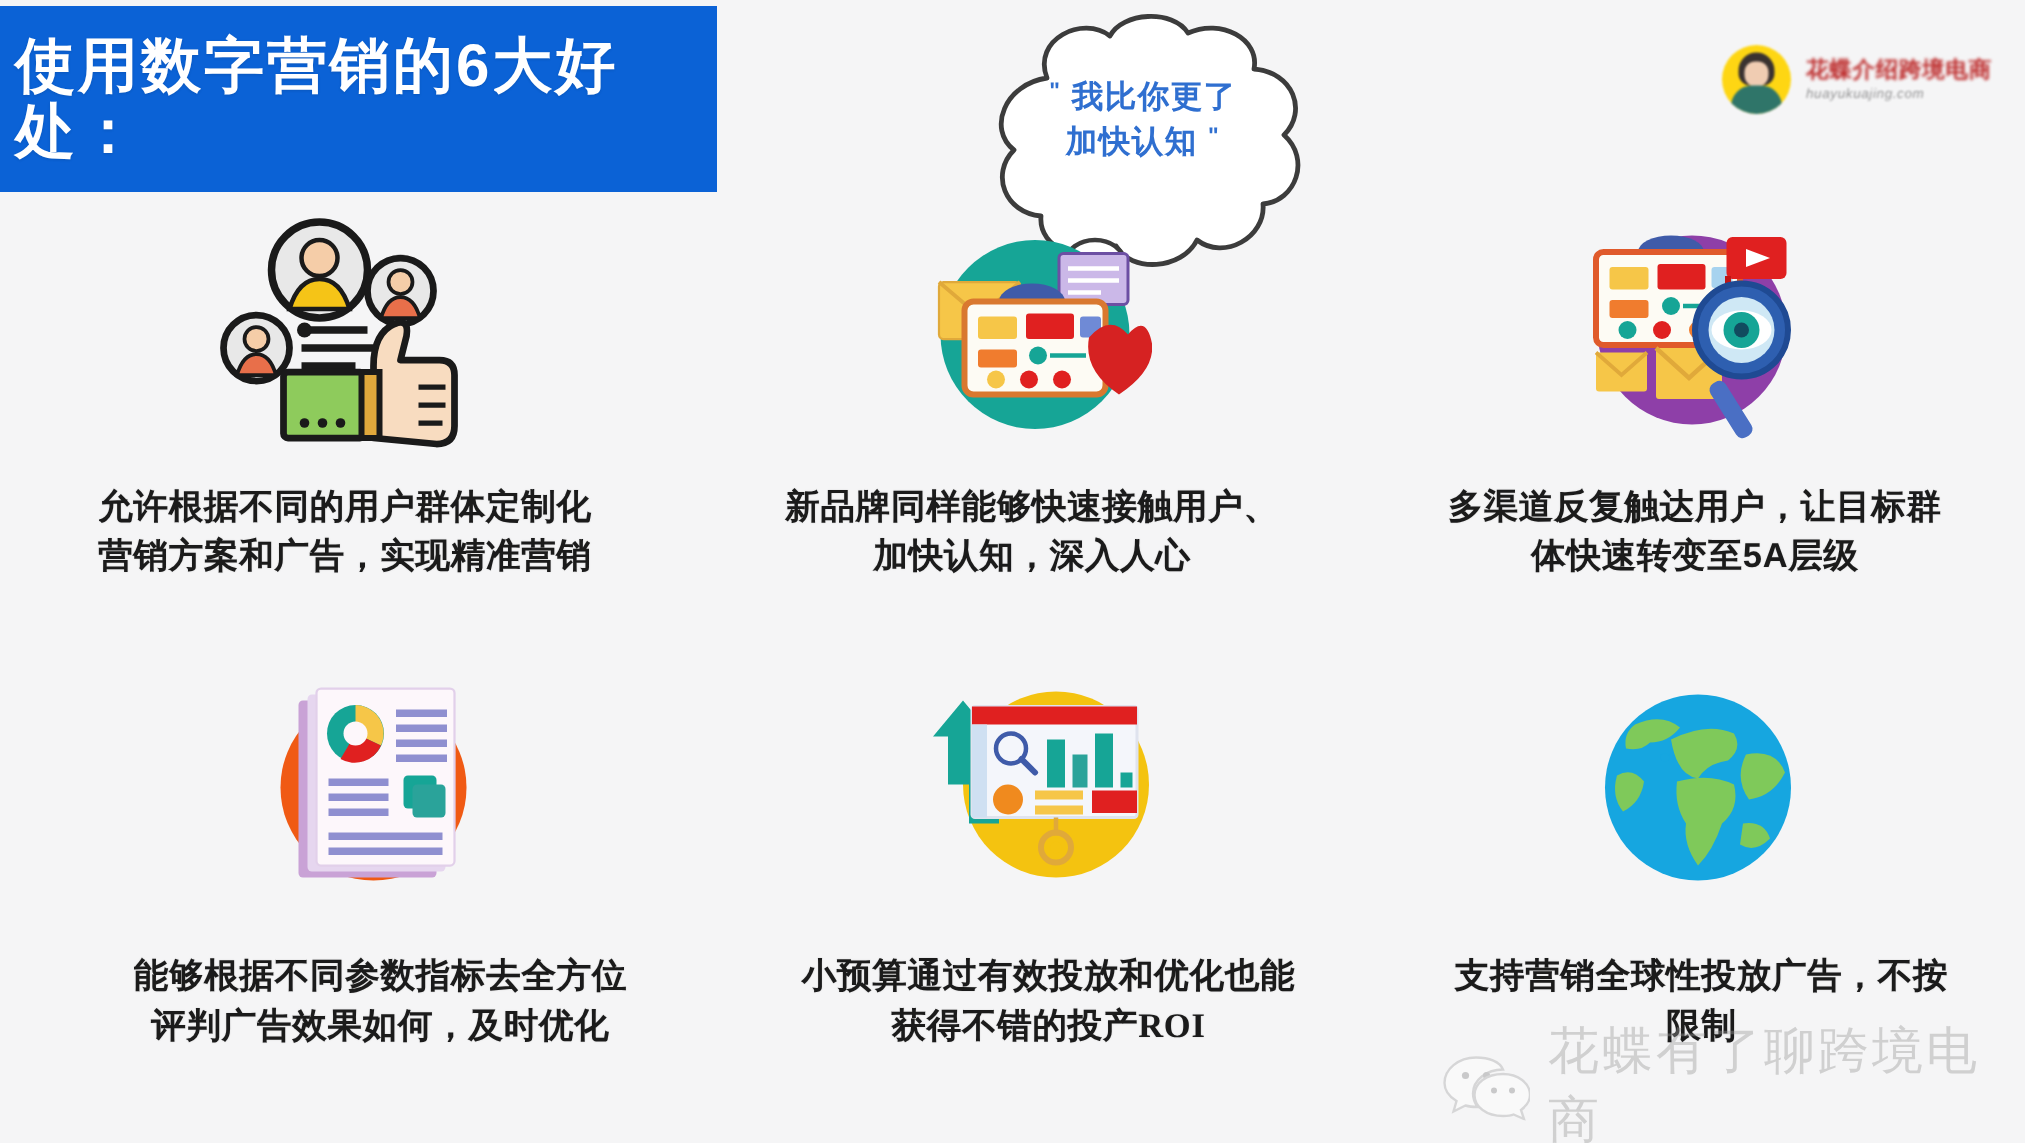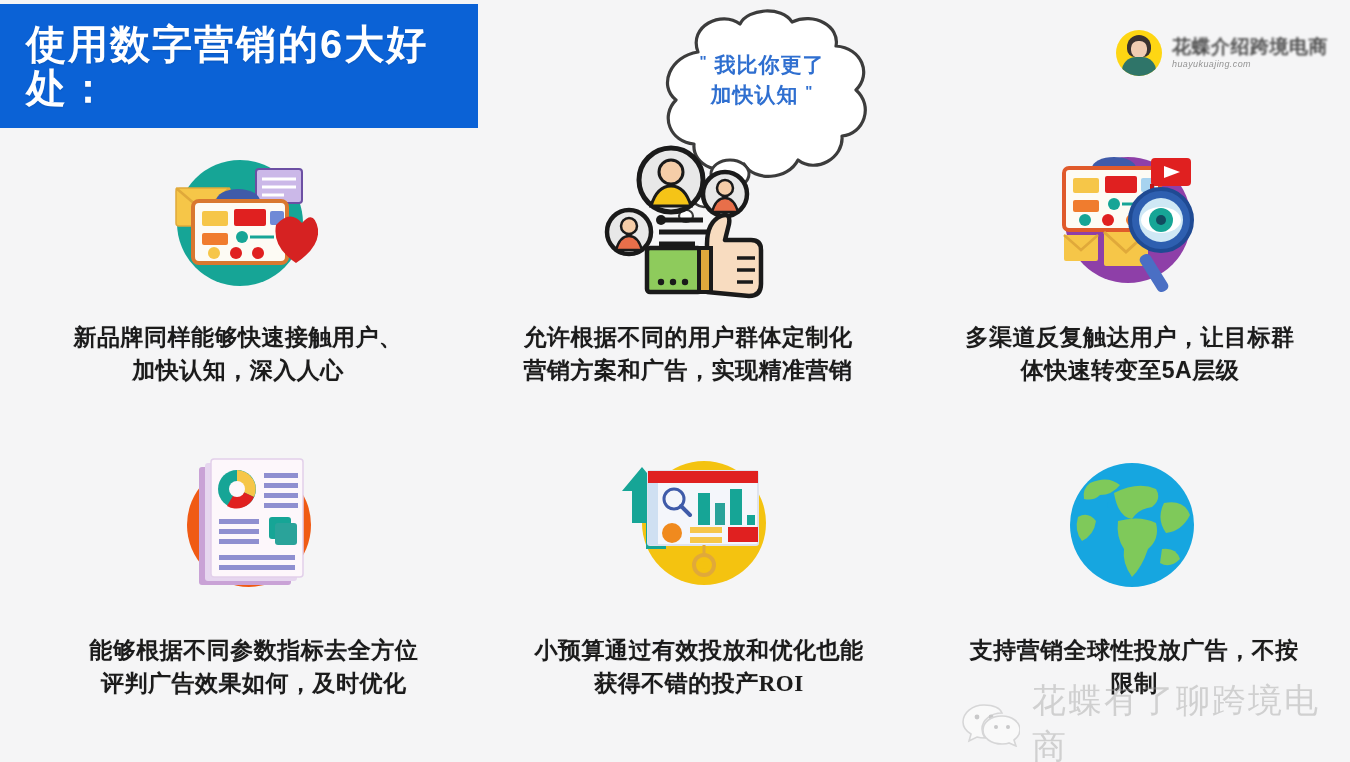--- a/index.html
+++ b/index.html
@@ -25,21 +25,21 @@
   .title-banner {
     position: absolute;
     left: 0;
     top: 4px;
     width: 478px;
     height: 124px;
     background: #0b62d6;
     display: flex;
     align-items: center;
     box-sizing: border-box;
-    padding-left: 26px;
+    padding-left: 10px;
   }
   .title-text {
     color: #ffffff;
     font-size: 40px;
     font-weight: bold;
     letter-spacing: 2px;
     line-height: 1.1;
     text-shadow: 0 1px 2px rgba(0,0,0,0.12);
   }
 
@@ -122,25 +122,26 @@
     background: #1f6b5e;
     border-radius: 14px 14px 0 0;
   }
   .wm-top-text {
     display: flex;
     flex-direction: column;
     justify-content: center;
     line-height: 1.2;
   }
   .wm-name {
-    font-size: 19px;
+    font-size: 15px;
     font-weight: bold;
-    color: #404040;
+    color: #b91c1c;
     letter-spacing: 0.5px;
     filter: blur(0.8px);
+    font-family: Liberation Mono, monospace;
   }
   .wm-url {
     font-size: 9px;
     color: #8c8c8c;
     letter-spacing: 0.4px;
     filter: blur(0.5px);
     font-style: italic;
   }
 
   
@@ -240,20 +241,62 @@
       <div class="body"></div>
     </div>
     <div class="wm-top-text">
       <div class="wm-name">花蝶介绍跨境电商</div>
       <div class="wm-url">huayukuajing.com</div>
     </div>
   </div>
 
   <div class="row row-1">
 
+    <div class="card c2">
+      <div class="icon-slot">
+        <svg width="170" height="165" viewBox="0 0 170 165">
+          <g>
+            <circle cx="68" cy="40" r="32" fill="#e8e8e8" stroke="#1a1a1a" stroke-width="5"></circle>
+            <circle cx="68" cy="32" r="12" fill="#f5cda8" stroke="#1a1a1a" stroke-width="3"></circle>
+            <path d="M48 66 q6 -20 20 -20 q14 0 20 20 Z" fill="#f5c417" stroke="#1a1a1a" stroke-width="3"></path>
+          </g>
+          <g>
+            <circle cx="122" cy="54" r="22" fill="#e8e8e8" stroke="#1a1a1a" stroke-width="4.5"></circle>
+            <circle cx="122" cy="48" r="8" fill="#f5cda8" stroke="#1a1a1a" stroke-width="2.5"></circle>
+            <path d="M109 72 q4 -14 13 -14 q9 0 13 14 Z" fill="#e86f4a" stroke="#1a1a1a" stroke-width="2.5"></path>
+          </g>
+          <g>
+            <circle cx="26" cy="92" r="22" fill="#e8e8e8" stroke="#1a1a1a" stroke-width="4.5"></circle>
+            <circle cx="26" cy="86" r="8" fill="#f5cda8" stroke="#1a1a1a" stroke-width="2.5"></circle>
+            <path d="M13 110 q4 -14 13 -14 q9 0 13 14 Z" fill="#e86f4a" stroke="#1a1a1a" stroke-width="2.5"></path>
+          </g>
+          <g stroke="#1a1a1a" stroke-width="5">
+            <line x1="56" y1="80" x2="100" y2="80"></line>
+            <line x1="56" y1="92" x2="104" y2="92"></line>
+            <line x1="56" y1="104" x2="92" y2="104"></line>
+          </g>
+          <circle cx="58" cy="80" r="5" fill="#1a1a1a"></circle>
+          <path d="M104 152 L104 104 q0 -22 14 -28 q10 -4 8 8 l-4 16 l26 0 q10 0 10 10 l0 34 q0 12 -12 12 Z" fill="#f8dcc0" stroke="#1a1a1a" stroke-width="4.5" stroke-linejoin="round"></path>
+          <rect x="44" y="108" width="54" height="44" rx="3" fill="#8ecb5c" stroke="#1a1a1a" stroke-width="4.5"></rect>
+          <rect x="96" y="108" width="12" height="44" fill="#e0a83c" stroke="#1a1a1a" stroke-width="4"></rect>
+          <g fill="#1a1a1a">
+            <circle cx="58" cy="142" r="3.2"></circle>
+            <circle cx="70" cy="142" r="3.2"></circle>
+            <circle cx="82" cy="142" r="3.2"></circle>
+          </g>
+          <g stroke="#1a1a1a" stroke-width="3.5">
+            <line x1="134" y1="118" x2="152" y2="118"></line>
+            <line x1="134" y1="130" x2="152" y2="130"></line>
+            <line x1="134" y1="142" x2="150" y2="142"></line>
+          </g>
+        </svg>
+      </div>
+      <div class="caption">允许根据不同的用户群体定制化营销方案和广告，实现精准营销</div>
+    </div>
+
     <div class="card c1">
       <div class="icon-slot">
         <svg width="160" height="160" viewBox="0 0 160 160">
           <circle cx="82" cy="80" r="63" fill="#16a596"></circle>
           <g>
             <rect x="18" y="45" width="54" height="38" rx="3" fill="#f6c648" stroke="#e0a93a" stroke-width="1.5"></rect>
             <path d="M18 45 L45 68 L72 45" fill="none" stroke="#e0a93a" stroke-width="2.5"></path>
           </g>
           <g>
             <rect x="98" y="26" width="46" height="34" rx="3" fill="#cbb8e8" stroke="#6c4fa3" stroke-width="2"></rect>
@@ -269,62 +312,20 @@
           <rect x="44" y="90" width="26" height="12" rx="2" fill="#f07c2e"></rect>
           <circle cx="56" cy="110" r="6" fill="#f6c648"></circle>
           <circle cx="78" cy="110" r="6" fill="#e02020"></circle>
           <circle cx="100" cy="110" r="6" fill="#e02020"></circle>
           <circle cx="84" cy="94" r="6" fill="#16a596"></circle>
           <line x1="92" y1="94" x2="116" y2="94" stroke="#16a596" stroke-width="3"></line>
           <path d="M118 82 q14 -16 26 -2 q12 -14 16 6 q2 18 -22 34 q-24 -16 -20 -38 Z" fill="#d62222"></path>
         </svg>
       </div>
       <div class="caption">新品牌同样能够快速接触用户、加快认知，深入人心</div>
-    </div>
-
-    <div class="card c2">
-      <div class="icon-slot">
-        <svg width="170" height="165" viewBox="0 0 170 165">
-          <g>
-            <circle cx="68" cy="40" r="32" fill="#e8e8e8" stroke="#1a1a1a" stroke-width="5"></circle>
-            <circle cx="68" cy="32" r="12" fill="#f5cda8" stroke="#1a1a1a" stroke-width="3"></circle>
-            <path d="M48 66 q6 -20 20 -20 q14 0 20 20 Z" fill="#f5c417" stroke="#1a1a1a" stroke-width="3"></path>
-          </g>
-          <g>
-            <circle cx="122" cy="54" r="22" fill="#e8e8e8" stroke="#1a1a1a" stroke-width="4.5"></circle>
-            <circle cx="122" cy="48" r="8" fill="#f5cda8" stroke="#1a1a1a" stroke-width="2.5"></circle>
-            <path d="M109 72 q4 -14 13 -14 q9 0 13 14 Z" fill="#e86f4a" stroke="#1a1a1a" stroke-width="2.5"></path>
-          </g>
-          <g>
-            <circle cx="26" cy="92" r="22" fill="#e8e8e8" stroke="#1a1a1a" stroke-width="4.5"></circle>
-            <circle cx="26" cy="86" r="8" fill="#f5cda8" stroke="#1a1a1a" stroke-width="2.5"></circle>
-            <path d="M13 110 q4 -14 13 -14 q9 0 13 14 Z" fill="#e86f4a" stroke="#1a1a1a" stroke-width="2.5"></path>
-          </g>
-          <g stroke="#1a1a1a" stroke-width="5">
-            <line x1="56" y1="80" x2="100" y2="80"></line>
-            <line x1="56" y1="92" x2="104" y2="92"></line>
-            <line x1="56" y1="104" x2="92" y2="104"></line>
-          </g>
-          <circle cx="58" cy="80" r="5" fill="#1a1a1a"></circle>
-          <path d="M104 152 L104 104 q0 -22 14 -28 q10 -4 8 8 l-4 16 l26 0 q10 0 10 10 l0 34 q0 12 -12 12 Z" fill="#f8dcc0" stroke="#1a1a1a" stroke-width="4.5" stroke-linejoin="round"></path>
-          <rect x="44" y="108" width="54" height="44" rx="3" fill="#8ecb5c" stroke="#1a1a1a" stroke-width="4.5"></rect>
-          <rect x="96" y="108" width="12" height="44" fill="#e0a83c" stroke="#1a1a1a" stroke-width="4"></rect>
-          <g fill="#1a1a1a">
-            <circle cx="58" cy="142" r="3.2"></circle>
-            <circle cx="70" cy="142" r="3.2"></circle>
-            <circle cx="82" cy="142" r="3.2"></circle>
-          </g>
-          <g stroke="#1a1a1a" stroke-width="3.5">
-            <line x1="134" y1="118" x2="152" y2="118"></line>
-            <line x1="134" y1="130" x2="152" y2="130"></line>
-            <line x1="134" y1="142" x2="150" y2="142"></line>
-          </g>
-        </svg>
-      </div>
-      <div class="caption">允许根据不同的用户群体定制化营销方案和广告，实现精准营销</div>
     </div>
 
     <div class="card c3">
       <div class="icon-slot">
         <svg width="165" height="165" viewBox="0 0 165 165">
           <circle cx="80" cy="80" r="63" fill="#8e3fa8"></circle>
           <ellipse cx="66" cy="28" rx="22" ry="11" fill="#3f5ba9"></ellipse>
           <rect x="16" y="28" width="96" height="62" rx="5" fill="#fdfbf4" stroke="#e05a2b" stroke-width="4"></rect>
           <rect x="25" y="38" width="26" height="15" rx="2" fill="#f6c648"></rect>
           <rect x="57" y="36" width="32" height="17" rx="2" fill="#e02020"></rect>

